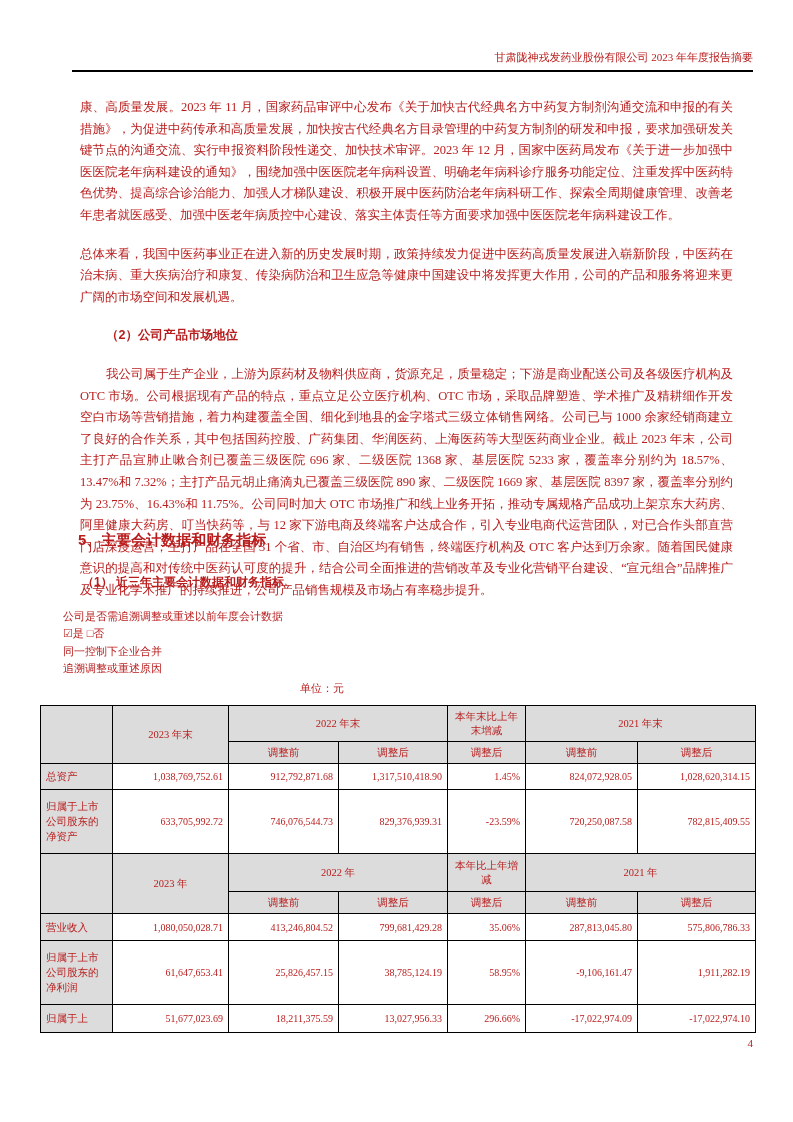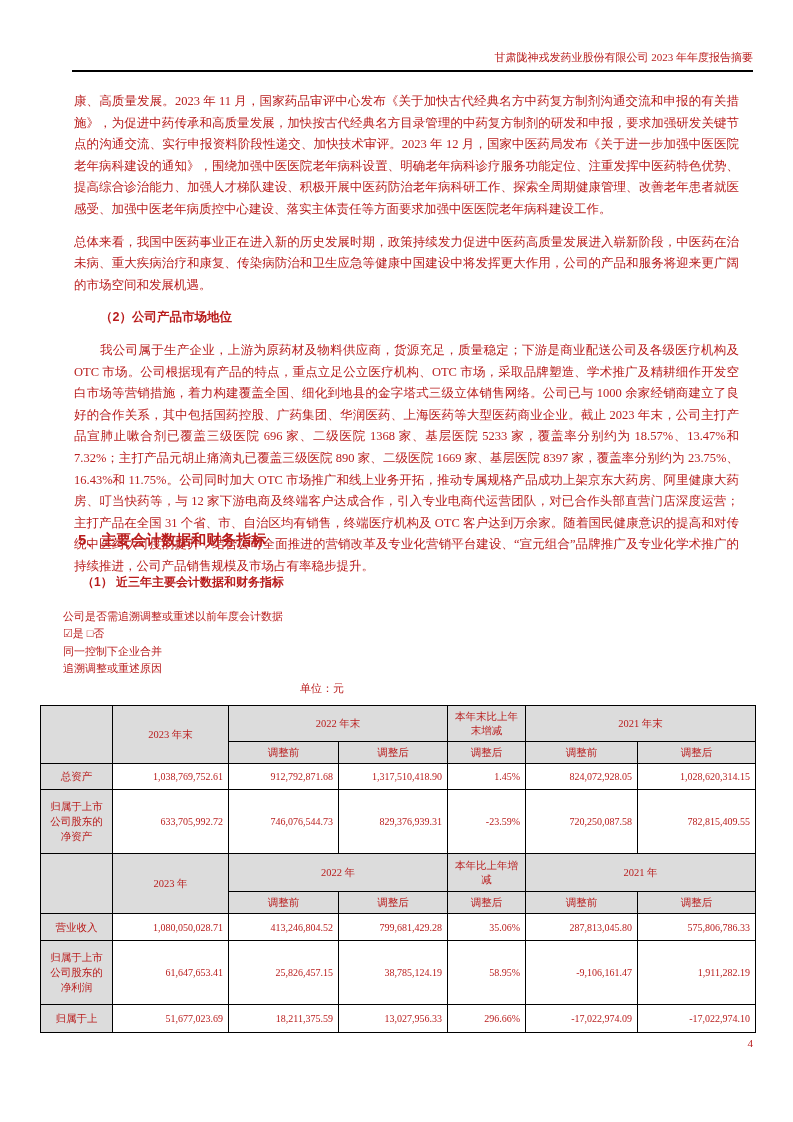--- a/index.html
+++ b/index.html
@@ -17,21 +17,21 @@
     text-align:right;
     font-size:11px;
     padding-bottom:5px;
     border-bottom:2px solid #000;
     white-space:nowrap;
   }
   .body-text{
     position:absolute;top:80px;left:63px;width:687px;
     font-size:12.5px;line-height:21.6px;text-align:justify;
   }
-  .body-text p{margin:11px;}
+  .body-text p{margin:17px;}
   .p-indent{text-indent:26px;}
   .h4{
     font-family:"Liberation Sans","DejaVu Sans",sans-serif;
     font-weight:bold;text-indent:26px;font-size:12.5px;
   }
   .sec-heading{
     position:absolute;top:531px;left:78px;margin:0;
     font-family:"Liberation Sans","DejaVu Sans",sans-serif;
     font-size:15px;font-weight:bold;
   }
@@ -54,21 +54,21 @@
     border-collapse:collapse;table-layout:fixed;
     font-size:10.5px;
   }
   .fin-table td{
     border:1px solid #000;
     padding:1px 5px;
     vertical-align:middle;
     overflow:hidden;
   }
   .g{background:#DCDCDC;text-align:center;}
-  .lbl{background:#DCDCDC;text-align:center;padding:2px 3px;line-height:15px;}
+  .lbl{background:#DCDCDC;text-align:left;padding:2px 3px;line-height:15px;}
   .num{text-align:right;padding-right:6px;font-size:10px;background:#fff;}
   .trA{height:36px;}
   .trB{height:22px;}
   .trC{height:26px;}
   .trD{height:64px;}
   .trE{height:38px;}
   .trF{height:27px;}
   .trG{height:28px;}
   .page-number{
     position:absolute;top:1037px;right:40px;

